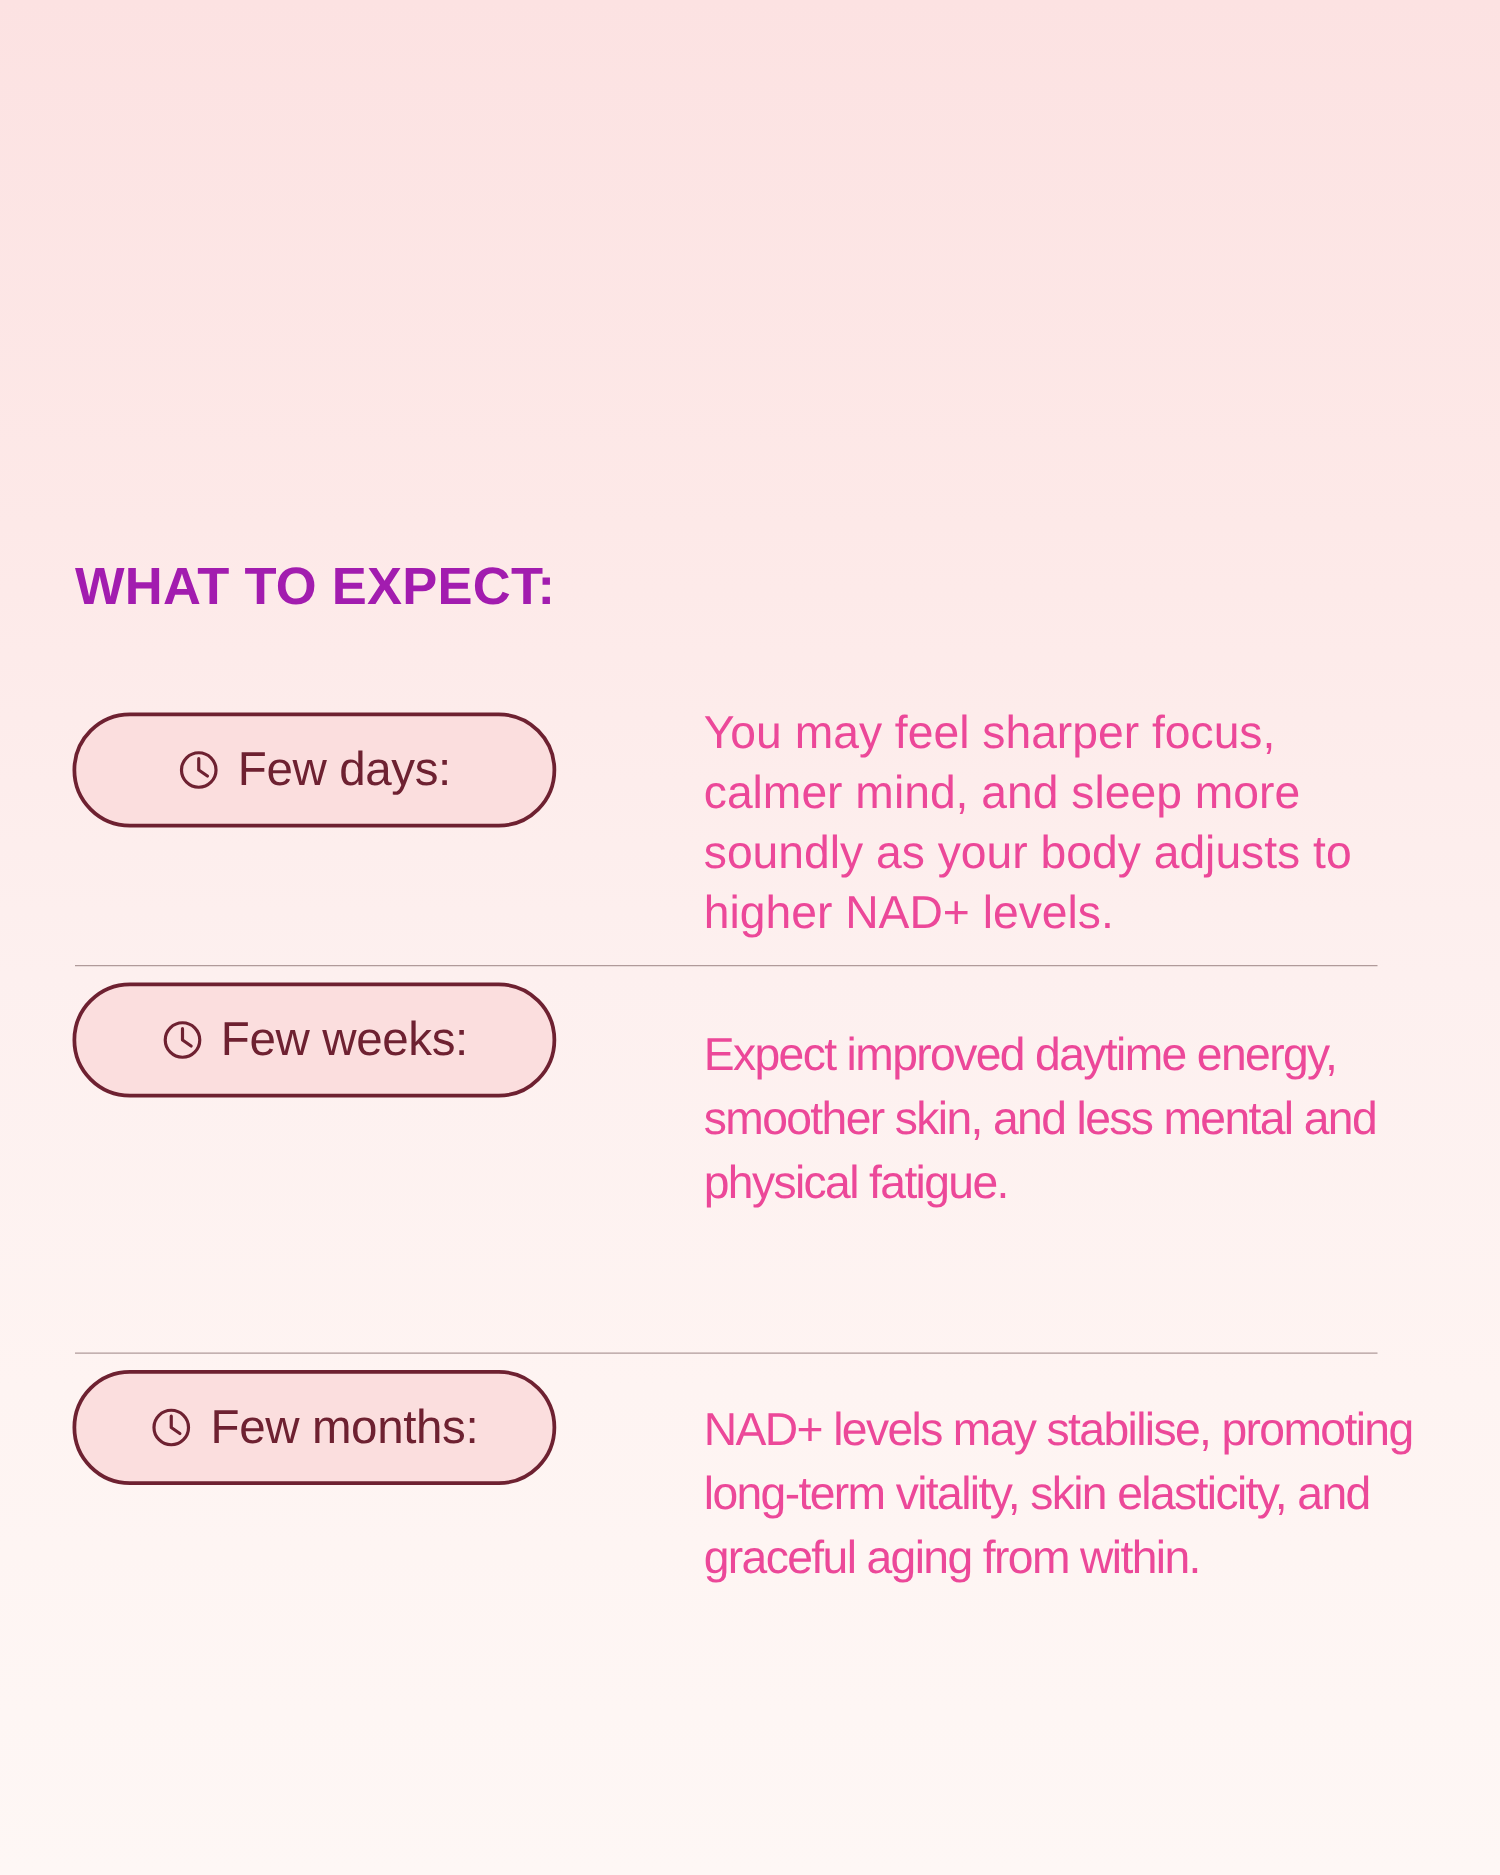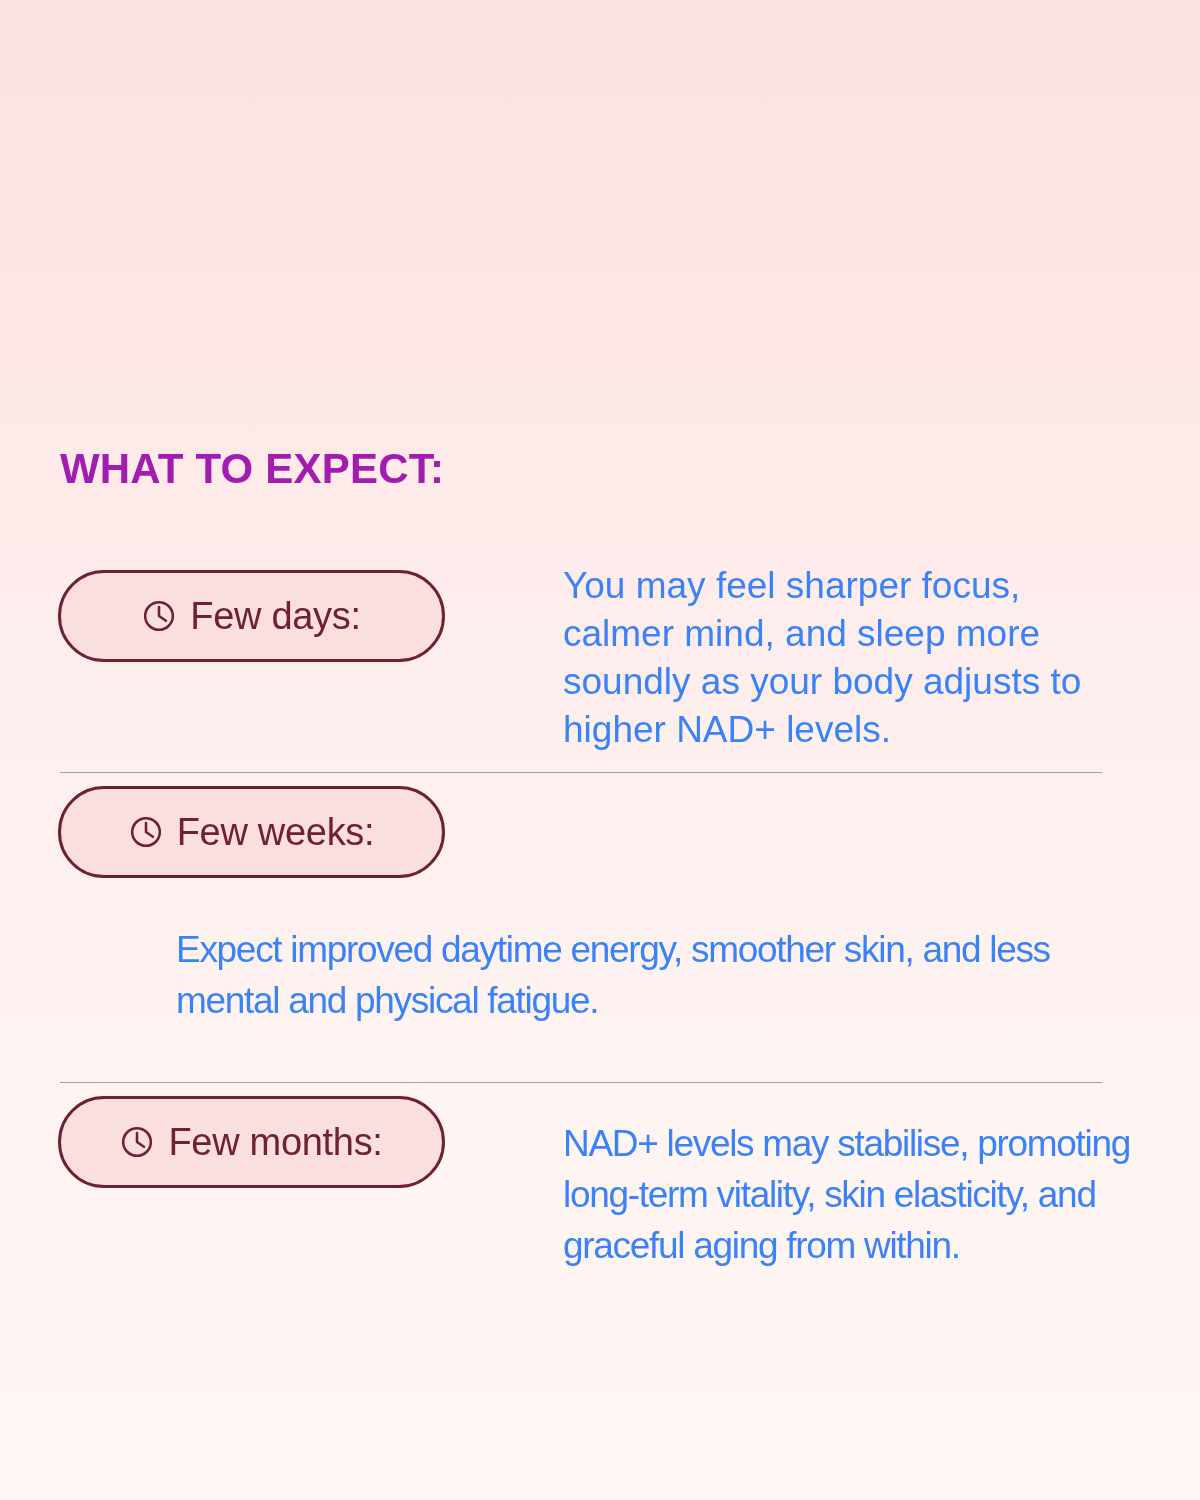--- a/index.html
+++ b/index.html
@@ -87,21 +87,21 @@
   }
 
   .row {
     position:relative;
     display:flex;
     align-items:flex-start;
     padding-left:58px;
     padding-right:60px;
   }
   .row-1 { height:216px; }
-  .row-2 { height:310px;flex-direction:column; }
+  .row-2 { height:310px; }
   .row-3 { height:300px; }
 
   .pill {
     flex:0 0 auto;
     width:387px;
     height:92px;
     border:3px solid #6E2131;
     border-radius:46px;
     background:#FBDEDE;
     display:flex;
@@ -126,21 +126,21 @@
 
   .row-body {
     flex:1 1 auto;
     padding-left:118px;
     padding-top:6px;
   }
   .row-text {
     font-size:37px;
     line-height:1.30;
     font-weight:400;
-    color:#3b82f6;
+    color:#ec4899;
   }
   .row-2 .row-text,
   .row-3 .row-text {
     font-size:37px;
     letter-spacing:-1.3px;
     line-height:1.38;
     margin-top:32px;
   }
   .row-2 .row-body { padding-top:14px; }
   .row-3 .row-body { padding-top:4px; }

